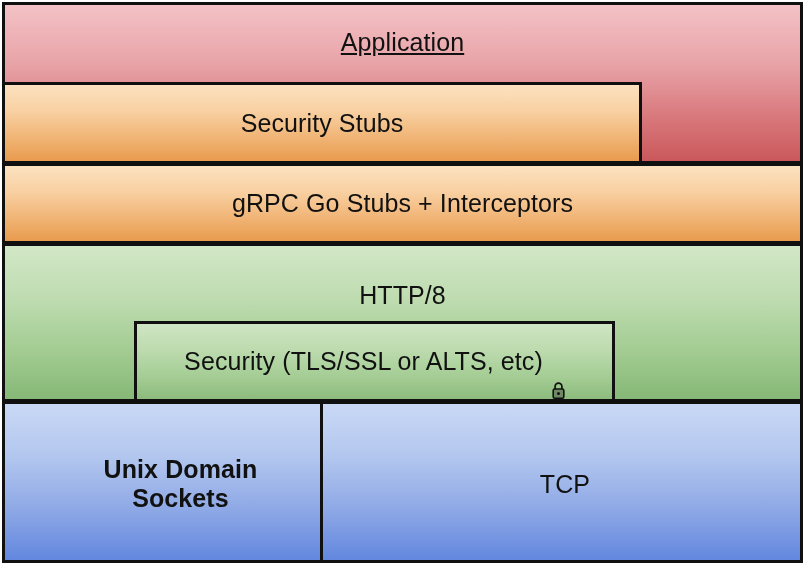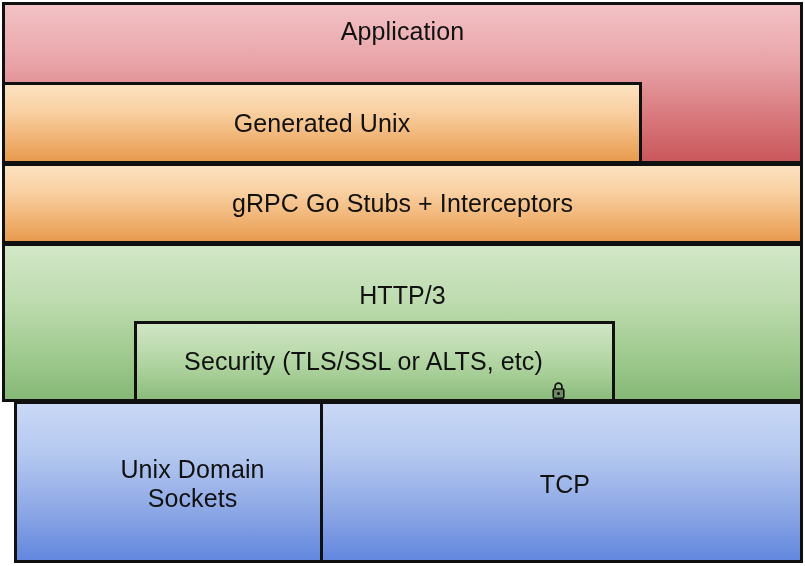--- a/index.html
+++ b/index.html
@@ -40,21 +40,22 @@
     left: 2px;
     top: 2px;
     width: 801px;
     height: 162px;
     background: linear-gradient(to bottom, #f3c2c6 0%, #e8a3a7 38%, #d8787c 72%, #ca585b 100%);
     align-items: flex-start;
     justify-content: center;
     z-index: 1;
   }
   #application .label {
-    margin-top: 12px;
+    margin-top: 23px;
+    text-decoration: underline;
   }
   
   #generated-stubs {
     left: 2px;
     top: 82px;
     width: 640px;
     height: 82px;
     background: linear-gradient(to bottom, #fce2c0 0%, #f8cfa0 36%, #f0b272 72%, #e89b4e 100%);
     z-index: 2;
   }
@@ -98,26 +99,27 @@
     display: inline-block;
     width: 13px;
     height: 17px;
     position: relative;
     vertical-align: middle;
     flex: 0 0 auto;
   }
   .lock-icon svg { display: block; }
   
   #unix-sockets {
-    left: 14px;
+    left: 2px;
     top: 401px;
     width: 357px;
     height: 162px;
     background: linear-gradient(to bottom, #c9d8f5 0%, #b4c8ef 32%, #8ba6e5 70%, #6287de 100%);
     z-index: 2;
+    font-weight: bold;
   }
   #tcp {
     left: 320px;
     top: 401px;
     width: 483px;
     height: 162px;
     background: linear-gradient(to bottom, #c9d8f5 0%, #b4c8ef 32%, #8ba6e5 70%, #6287de 100%);
     z-index: 2;
     padding-left: 7px;
   }
@@ -129,29 +131,29 @@
 </head>
 <body>
 
 <div id="diagram">
 
   <div class="layer" id="application">
     <span class="label">Application</span>
   </div>
 
   <div class="layer" id="generated-stubs">
-    <span class="label">Generated Unix</span>
+    <span class="label">Security Stubs</span>
   </div>
 
   <div class="layer" id="grpc-core">
     <span class="label">gRPC Go Stubs + Interceptors</span>
   </div>
 
   <div class="layer" id="http2">
-    <span class="label">HTTP/3</span>
+    <span class="label">HTTP/8</span>
   </div>
 
   <div class="layer" id="security">
     <span class="label">
       <span>Security (TLS/SSL or ALTS, etc)</span>
       <span class="lock-icon">
         <svg width="13" height="17" viewBox="0 0 13 17" xmlns="http://www.w3.org/2000/svg">
           <path d="M3.1 7.2 V4.6 a3.4 3.4 0 0 1 6.8 0 V7.2" fill="none" stroke="#111111" stroke-width="1.7"></path>
           <rect x="1.2" y="7.0" width="10.6" height="9.2" rx="1.4" fill="#6f8a63" stroke="#111111" stroke-width="1.6"></rect>
           <circle cx="6.5" cy="11.6" r="1.5" fill="#111111"></circle>

